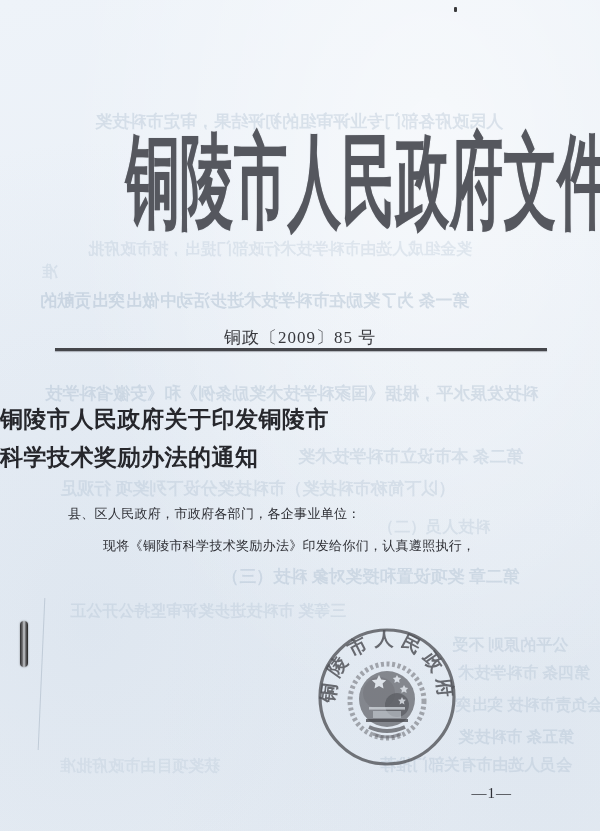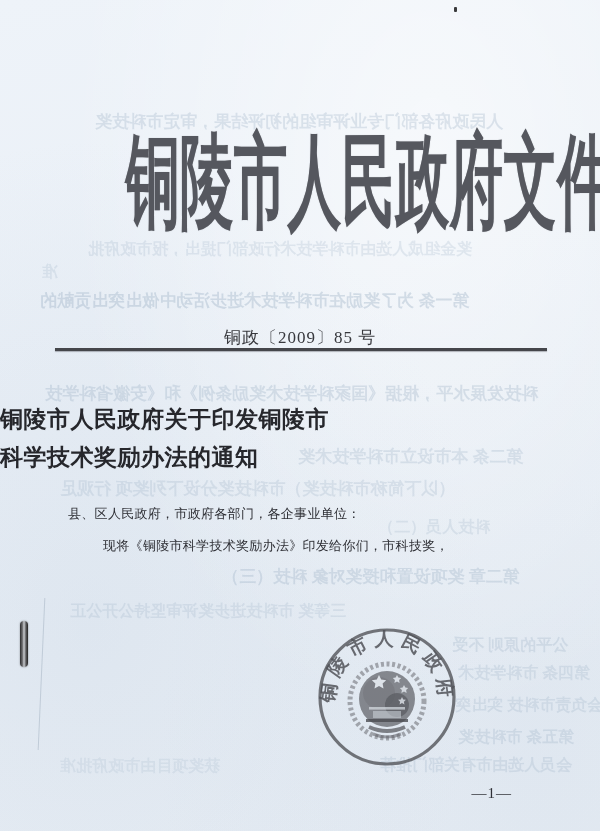--- a/index.html
+++ b/index.html
@@ -111,21 +111,21 @@
 
   <div class="rule"></div>
 
   <div class="doc-title">
     <div>铜陵市人民政府关于印发铜陵市</div>
     <div>科学技术奖励办法的通知</div>
   </div>
 
   <div class="body-text">
     <div>县、区人民政府，市政府各部门，各企事业单位：</div>
-    <div class="indent">现将《铜陵市科学技术奖励办法》印发给你们，市科技奖，</div>
+    <div class="indent">现将《铜陵市科学技术奖励办法》印发给你们，认真遵照执行，</div>
   </div>
 
 
   <svg class="seal" viewBox="0 0 148 148">
     <circle cx="74" cy="74" r="67" fill="none" stroke="#4b4c51" stroke-width="3.2" opacity="0.82"></circle>
     <defs>
       <path id="sealArc" d="M 23.7,87.5 A 52,52 0 1 1 124.3,87.5" fill="none"></path>
     </defs>
     <text font-size="19" font-weight="bold" fill="#45464c" opacity="0.85" letter-spacing="6" font-family="&quot;Liberation Serif&quot;,&quot;DejaVu Serif&quot;,serif">
       <textPath href="#sealArc" startOffset="4%">铜陵市人民政府</textPath>

